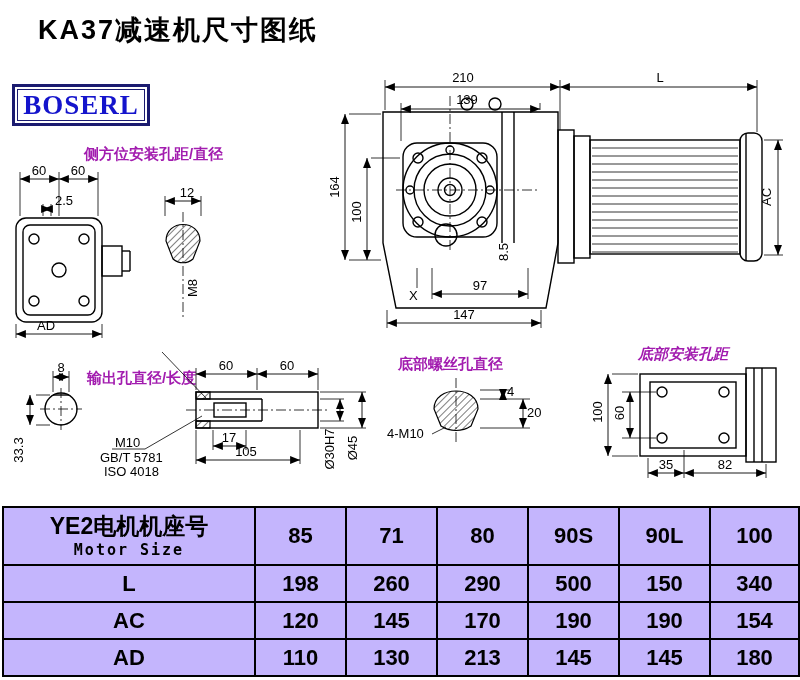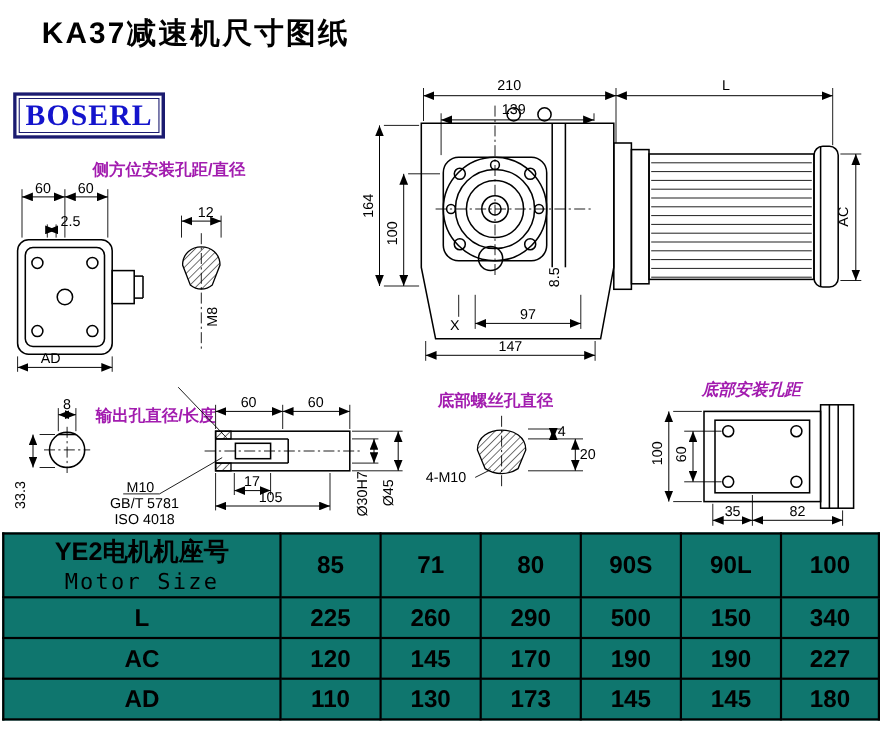--- a/index.html
+++ b/index.html
@@ -9,24 +9,24 @@
   .logo { position:absolute; left:12px; top:84px; width:138px; height:42px; border:3px solid #1b1b70; box-shadow:inset 0 0 0 2px #fff, inset 0 0 0 3px #1b1b70; display:flex; align-items:center; justify-content:center; background:#fff; }
   .logo span { font-family:"Liberation Serif",serif; font-weight:bold; font-size:27px; color:#1414cc; letter-spacing:1px; }
   .red-label { position:absolute; color:#a21caf; font-weight:bold; font-size:15px; white-space:nowrap; }
   svg { position:absolute; left:0; top:0; }
   svg text { font-family:"Liberation Sans",sans-serif; font-size:13px; fill:#000; stroke:none; }
   .o { stroke:#000; fill:none; stroke-width:1.4; }
   .e { stroke:#000; fill:none; stroke-width:0.8; }
   .c { stroke:#000; fill:none; stroke-width:0.8; stroke-dasharray:10 3 2 3; }
   .d { stroke:#000; fill:none; stroke-width:0.9; marker-start:url(#ar); marker-end:url(#ar); }
   .h { fill:url(#hatch); stroke:#000; stroke-width:1.2; }
-  table.size { position:absolute; left:2px; top:484px; width:796px; border-collapse:collapse; table-layout:fixed; background:#0f766e; }
+  table.size { position:absolute; left:2px; top:506px; width:796px; border-collapse:collapse; table-layout:fixed; background:#c4b5fd; }
   table.size td { border:2px solid #000; text-align:center; vertical-align:middle; font-weight:bold; color:#000; font-size:22px; }
   td .cn { font-size:23px; font-weight:bold; line-height:1.2; }
-  td .en { font-family:"DejaVu Sans Mono",monospace; font-size:20px; font-weight:normal; letter-spacing:2px; line-height:1.2; }
+  td .en { font-family:"DejaVu Sans Mono",monospace; font-size:15px; font-weight:bold; letter-spacing:2px; line-height:1.2; }
 </style>
 </head>
 <body>
 
 <div class="stage">
 
   <div class="title">KA37减速机尺寸图纸</div>
   <div class="logo">
     <span>BOSERL</span>
   </div>
@@ -277,41 +277,41 @@
       </td>
       <td>85</td>
       <td>71</td>
       <td>80</td>
       <td>90S</td>
       <td>90L</td>
       <td>100</td>
     </tr>
     <tr style="height:37px">
       <td>L</td>
-      <td>225</td>
+      <td>198</td>
       <td>260</td>
       <td>290</td>
       <td>500</td>
       <td>150</td>
       <td>340</td>
     </tr>
     <tr style="height:37px">
       <td>AC</td>
       <td>120</td>
       <td>145</td>
       <td>170</td>
       <td>190</td>
       <td>190</td>
-      <td>227</td>
+      <td>154</td>
     </tr>
     <tr style="height:37px">
       <td>AD</td>
       <td>110</td>
       <td>130</td>
-      <td>173</td>
+      <td>213</td>
       <td>145</td>
       <td>145</td>
       <td>180</td>
     </tr>
   </tbody>
     </table>
 
 </div>
 
 </body></html>

